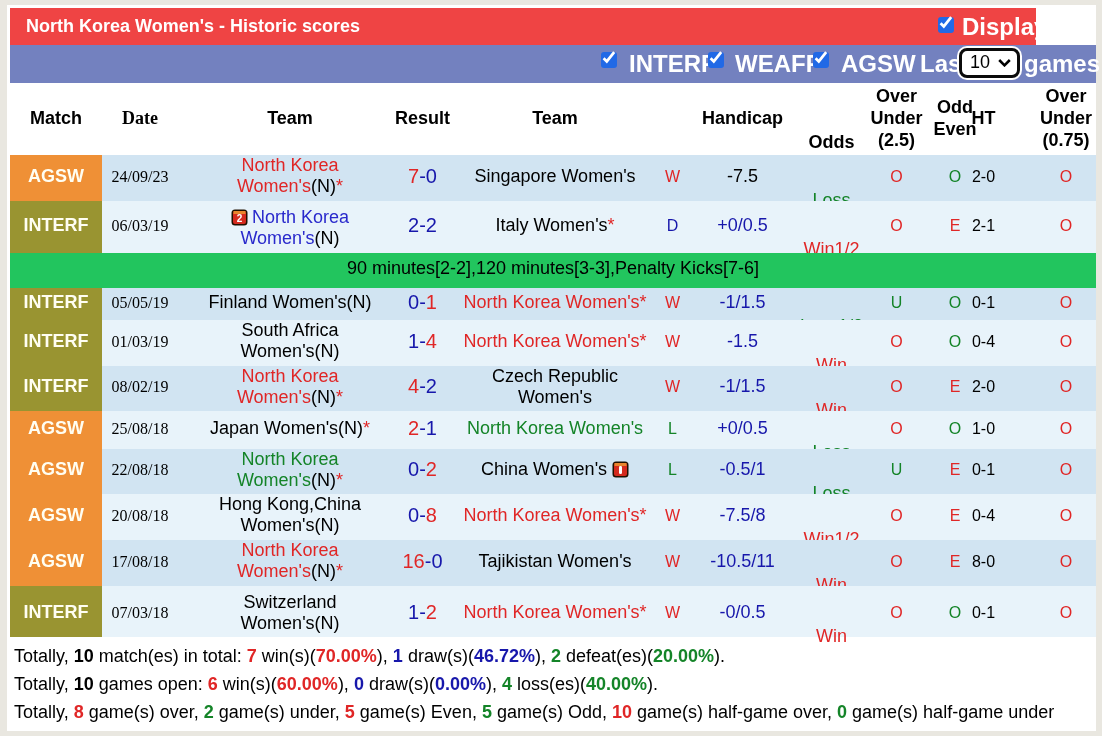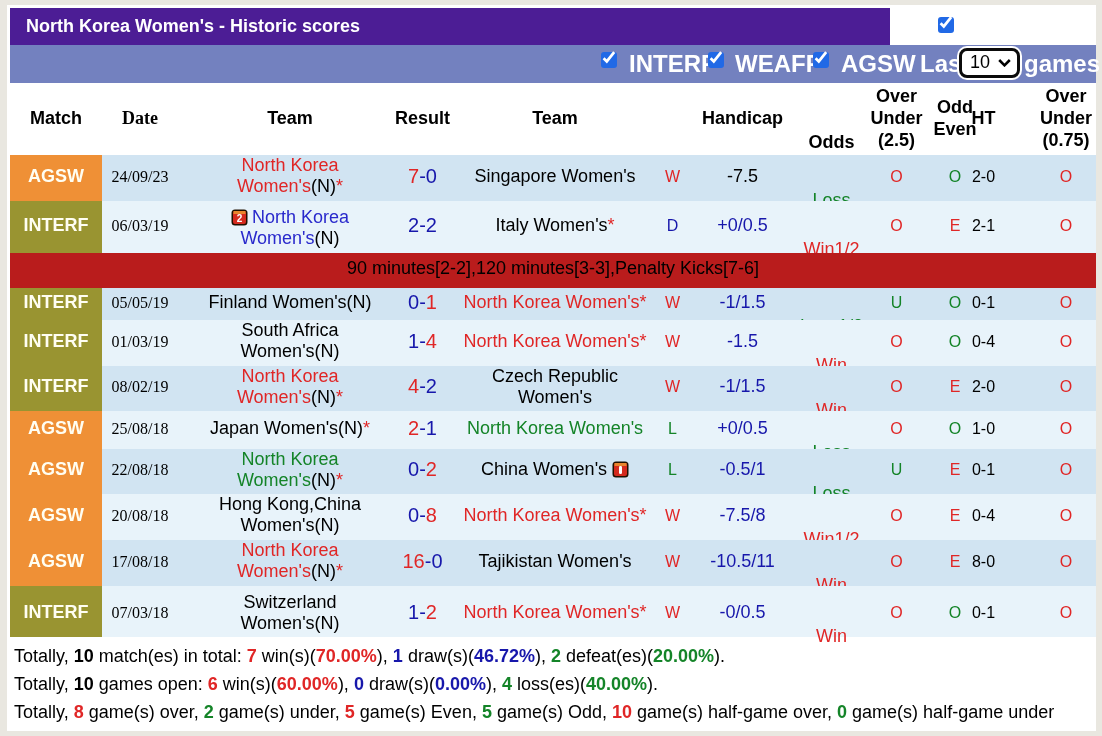--- a/index.html
+++ b/index.html
@@ -1,18 +1,18 @@
 <!DOCTYPE html>
 <html><head>
 <meta charset="utf-8">
 <style>
 * { margin:0; padding:0; box-sizing:border-box; }
 html,body { width:1102px; height:736px; background:#e9e7e0; font-family:"Liberation Sans",sans-serif; position:relative; overflow:hidden; }
 .panel { position:absolute; left:7px; top:5px; width:1089px; height:726px; background:#ffffff; }
-.bar1 { position:absolute; left:10px; top:8px; width:880px; height:37px; background:#4c1d95; }
+.bar1 { position:absolute; left:10px; top:8px; width:1026px; height:37px; background:#ef4444; }
 .bar2 { position:absolute; left:10px; top:45px; width:1086px; height:38px; background:#7381bf; }
 .title { position:absolute; left:16px; top:0; height:37px; line-height:37px; color:#fff; font-size:18px; font-weight:bold; }
 .wlab { color:#fff; font-size:24px; font-weight:bold; }
 .cb { position:absolute; width:16px; height:16px; background:#2169e6; border-radius:3px; }
 .cb svg { position:absolute; left:0px; top:-1px; }
 .row { position:absolute; left:10px; width:1086px; }
 .badge { position:absolute; left:0; top:0; height:100%; width:92px; display:flex; align-items:center; justify-content:center; color:#fffef2; font-weight:bold; font-size:18px; padding-bottom:4px; }
 .bo { background:#ef9036; }
 .bg { background:#999431; }
 .c { position:absolute; top:0; height:100%; display:flex; align-items:center; justify-content:center; text-align:center; font-size:18px; line-height:21px; color:#000; padding-bottom:4px; }
@@ -29,21 +29,21 @@
 .ou2 { left:1023px; width:66px; font-size:16px; }
 .r { color:#e02626; }
 .n { color:#1717ab; }
 .g { color:#148428; }
 .bl { color:#2929cc; }
 .k { color:#000; }
 .hdr { position:absolute; left:10px; top:83px; width:1086px; height:72px; background:#fff; font-weight:bold; }
 .hdr .c { line-height:22px; font-size:18px; padding-bottom:2px; }
 .light { background:#d1e4f2; }
 .lighter { background:#e8f3fa; }
-.note { background:#b91c1c; }
+.note { background:#22c55e; }
 .r10 .c, .r10 .badge { padding-bottom:0; padding-top:2px; }
 .sum { position:absolute; left:14px; top:642px; width:1085px; font-size:18px; line-height:28px; color:#000; white-space:nowrap; }
 b.r { color:#e02626; } b.n { color:#1717ab; } b.g { color:#148428; }
 .icon2 { display:inline-block; vertical-align:-3px; margin-right:4px; }
 </style>
 </head>
 <body>
 <div class="panel"></div>
 <div class="bar1">
   <div class="title">North Korea Women's - Historic scores</div>

